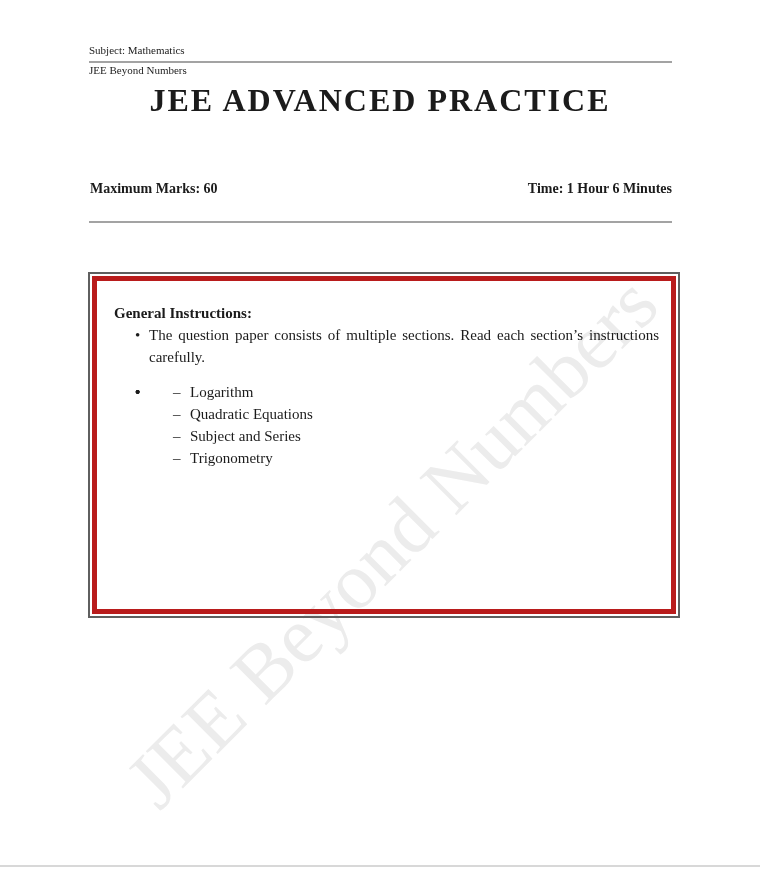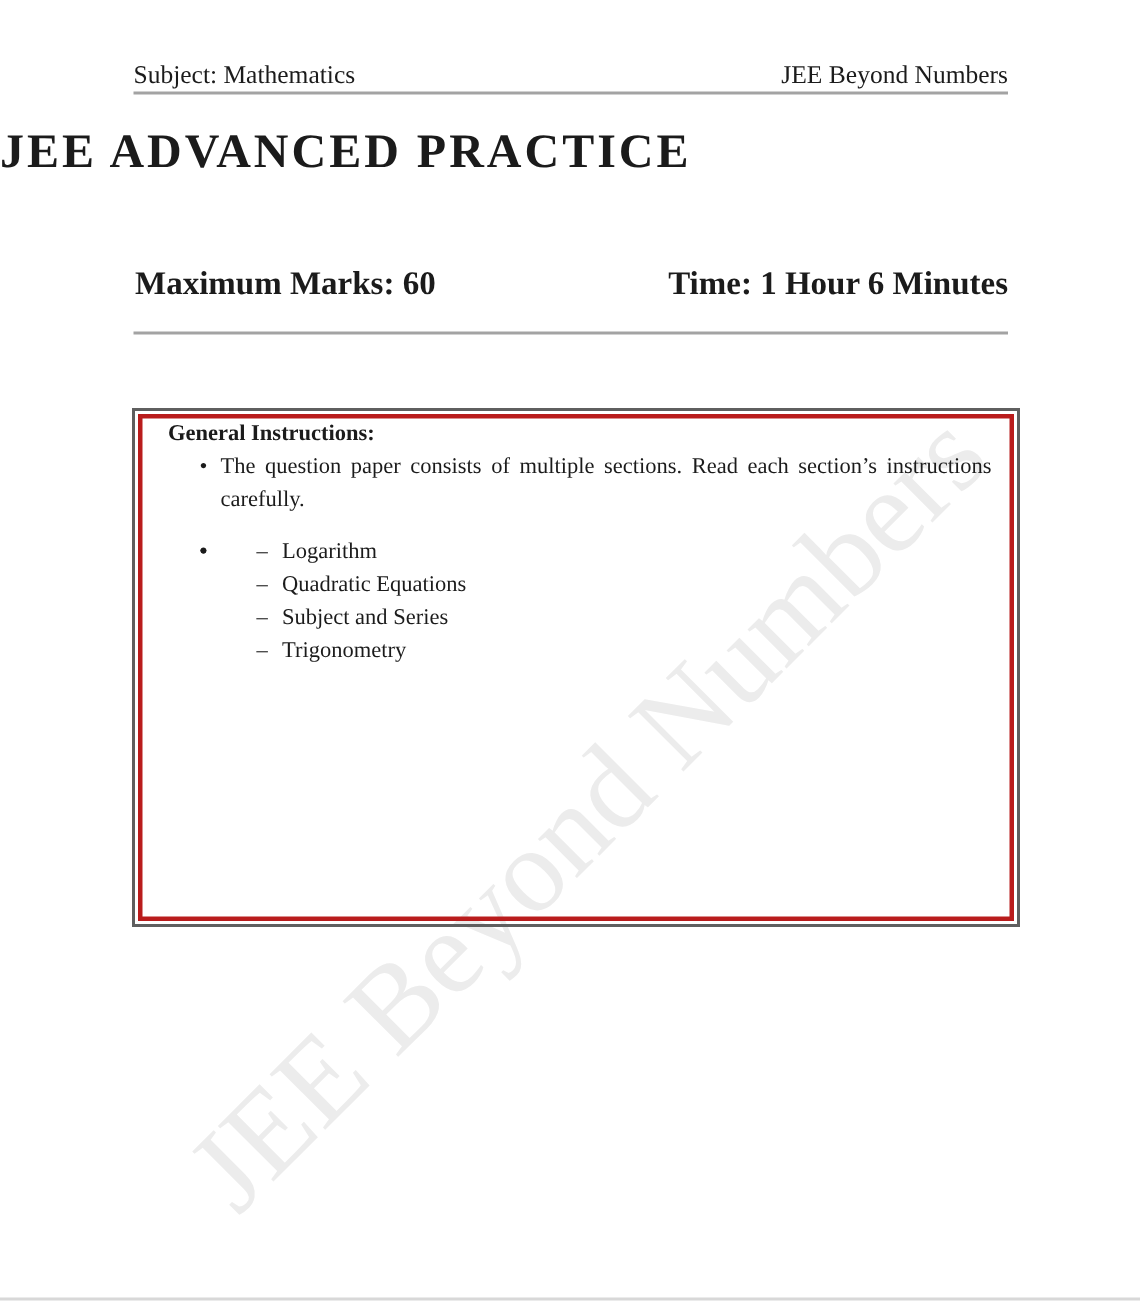--- a/index.html
+++ b/index.html
@@ -24,44 +24,46 @@
     white-space: nowrap;
     z-index: 0;
     user-select: none;
   }
 
   
   .hdr {
     position: absolute;
     top: 40px; left: 89px; width: 583px;
     display: flex; justify-content: space-between;
-    font-size: 17px; line-height: 20px;
+    font-size: 11px; line-height: 20px;
     z-index: 1;
+    flex-direction: column;
   }
   .hdr-rule {
     position: absolute;
     top: 61px; left: 89px; width: 583px; height: 2px;
     background: #a3a3a3; z-index: 1;
   }
 
   
   .title {
     position: absolute;
     top: 78px; left: 0; width: 100%;
+    text-align: center;
     font-size: 32px; font-weight: bold;
     line-height: 44px; letter-spacing: 2px;
     z-index: 1;
   }
 
   
   .meta {
     position: absolute;
     top: 177px; left: 90px; width: 582px;
     display: flex; justify-content: space-between;
-    font-size: 22px; font-weight: bold; line-height: 24px;
+    font-size: 14px; font-weight: bold; line-height: 24px;
     z-index: 1;
   }
   .mid-rule {
     position: absolute;
     top: 221px; left: 89px; width: 583px; height: 2px;
     background: #a3a3a3; z-index: 1;
   }
 
   
   .box-outer {
@@ -69,22 +71,22 @@
     top: 272px; left: 88px; width: 592px; height: 346px;
     box-sizing: border-box;
     border: 2px solid #5f5f5f;
     padding: 2px;
     background: transparent;
     z-index: 1;
   }
   .box-inner {
     box-sizing: border-box;
     width: 100%; height: 100%;
-    border: 3px solid #b91c1c;
-    padding: 0 12px 0 17px;
+    border: 5px solid #b91c1c;
+    padding: 22px 12px 0 17px;
   }
   .gi-heading {
     font-size: 15px; font-weight: bold; line-height: 21px;
   }
   ul.items {
     list-style: none;
     margin: 0; padding: 0 0 0 21px;
     font-size: 15px;
   }
   ul.items > li {

